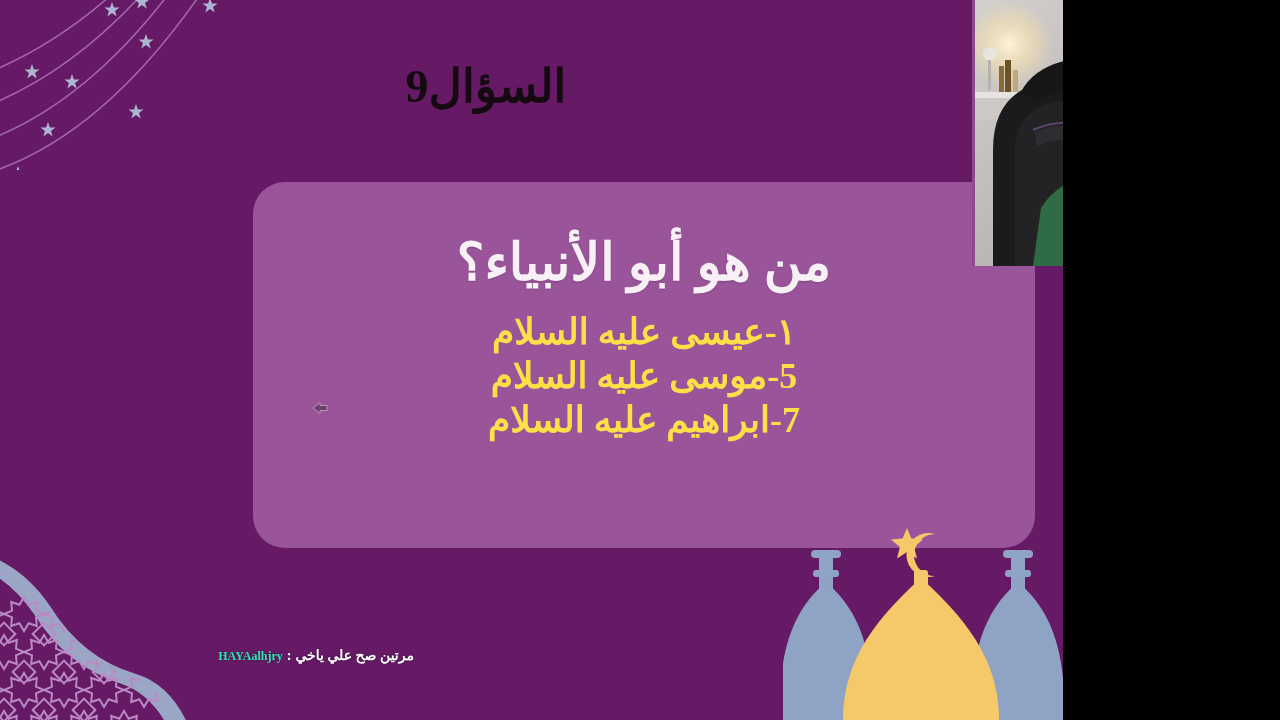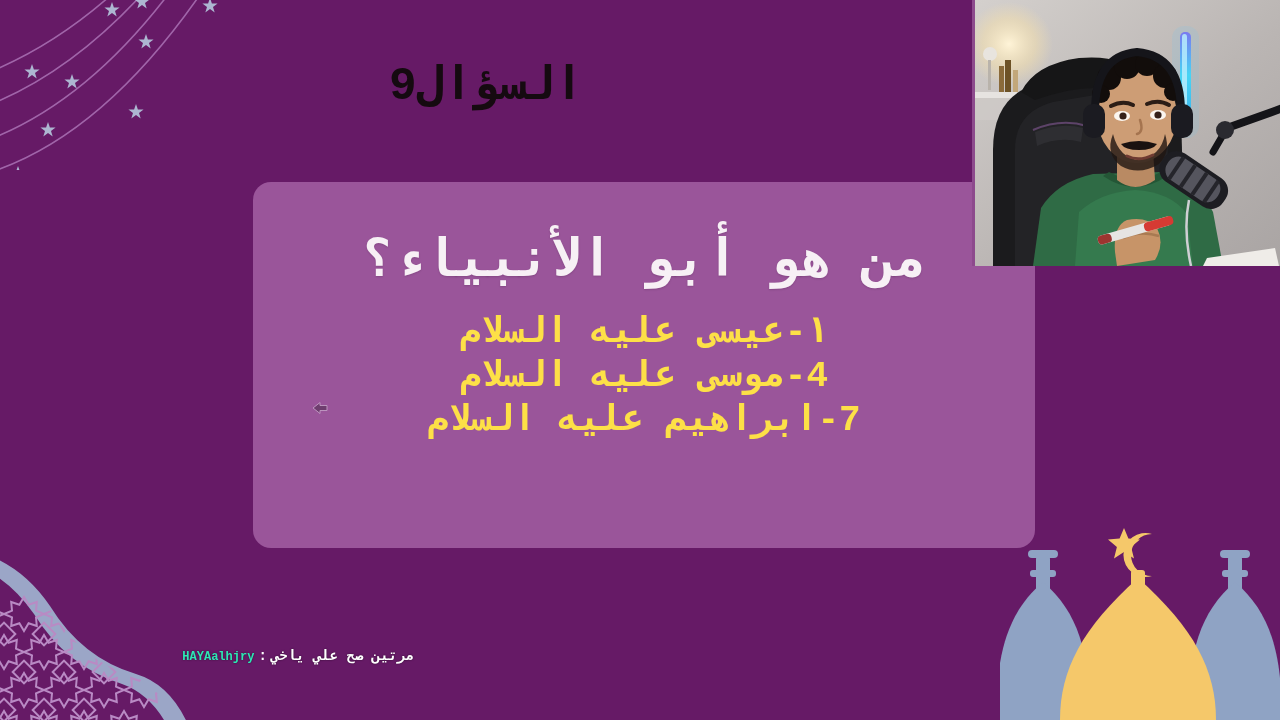--- a/index.html
+++ b/index.html
@@ -3,25 +3,25 @@
 <meta charset="utf-8">
 <title>Quiz Stream Overlay</title>
 <style>
   html, body {
     margin: 0;
     padding: 0;
     background: #000;
   }
   #stage {
     position: relative;
-    width: 1280px;
+    width: 1063px;
     height: 720px;
     overflow: hidden;
     background: #661a66;
-    font-family: Liberation Mono, monospace;
+    font-family: Liberation Serif, serif;
     user-select: none;
   }
 
   
   .hanging-decor {
     position: absolute;
     top: -30px;
     left: -40px;
     width: 300px;
     height: 200px;
@@ -64,21 +64,21 @@
   }
 
   
   .qa-card {
     position: absolute;
     left: 253px;
     top: 182px;
     width: 782px;
     height: 366px;
     background: #9a559a;
-    border-radius: 18px;
+    border-radius: 32px;
     box-sizing: border-box;
     padding: 26px 40px 20px 40px;
     direction: rtl;
     text-align: center;
   }
   .qa-question {
     color: #f7f0f5;
     font-size: 52px;
     font-weight: 600;
     line-height: 1.25;
@@ -210,21 +210,21 @@
       <use href="#starGlyph" x="250" y="36"></use>
     </svg>
   </div>
 
   <div class="question-title">السؤال9</div>
 
   <div class="qa-card">
     <div class="qa-question">من هو أبو الأنبياء؟</div>
     <ul class="qa-options">
       <li class="qa-option">١-عيسى عليه السلام</li>
-      <li class="qa-option">4-موسى عليه السلام</li>
+      <li class="qa-option">5-موسى عليه السلام</li>
       <li class="qa-option">7-ابراهيم عليه السلام</li>
     </ul>
   </div>
 
   <div class="pointer-cursor">
     <svg width="18" height="18" viewBox="0 0 18 18">
       <path d="M2 9 L9 3.5 L9 6.5 L16 6.5 L16 11.5 L9 11.5 L9 14.5 Z" fill="#4b2a4b" stroke="#d9c6dc" stroke-width="1"></path>
     </svg>
   </div>
 

